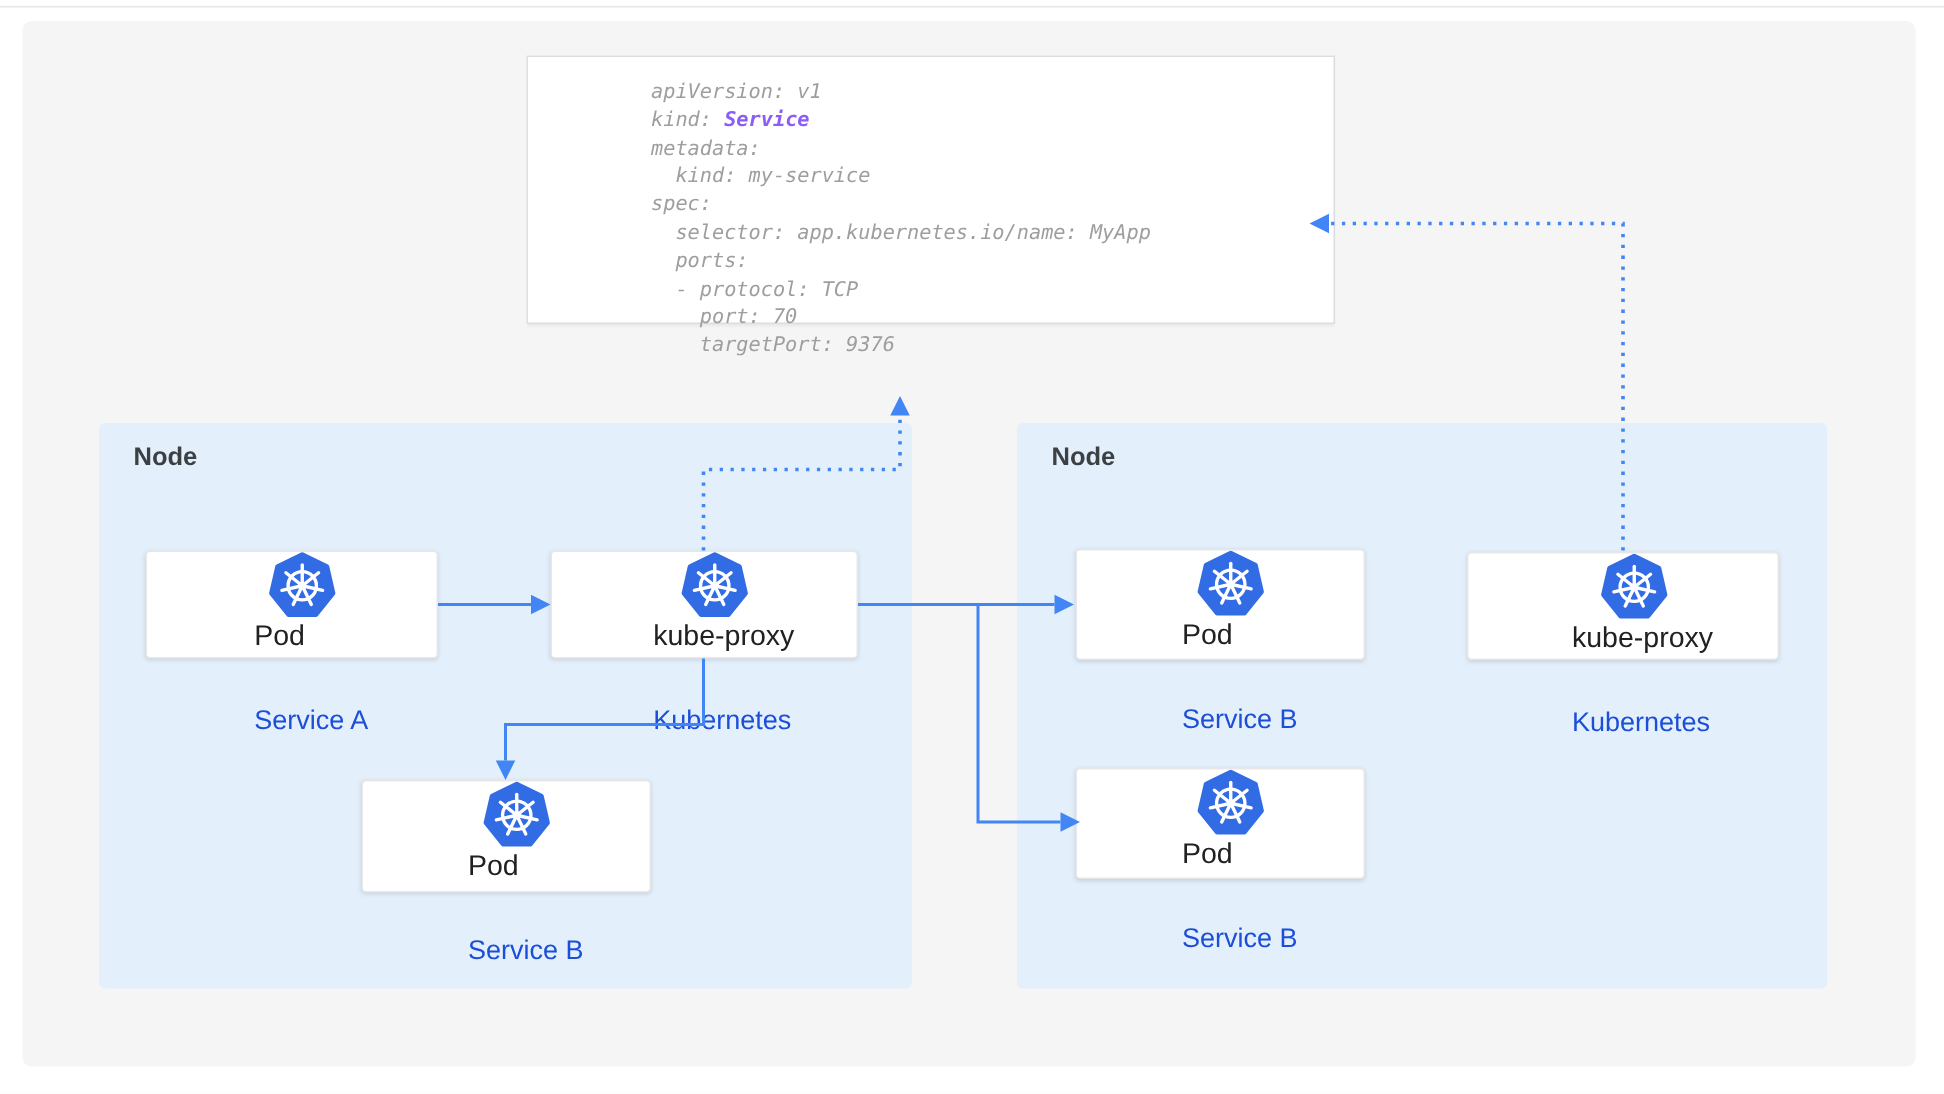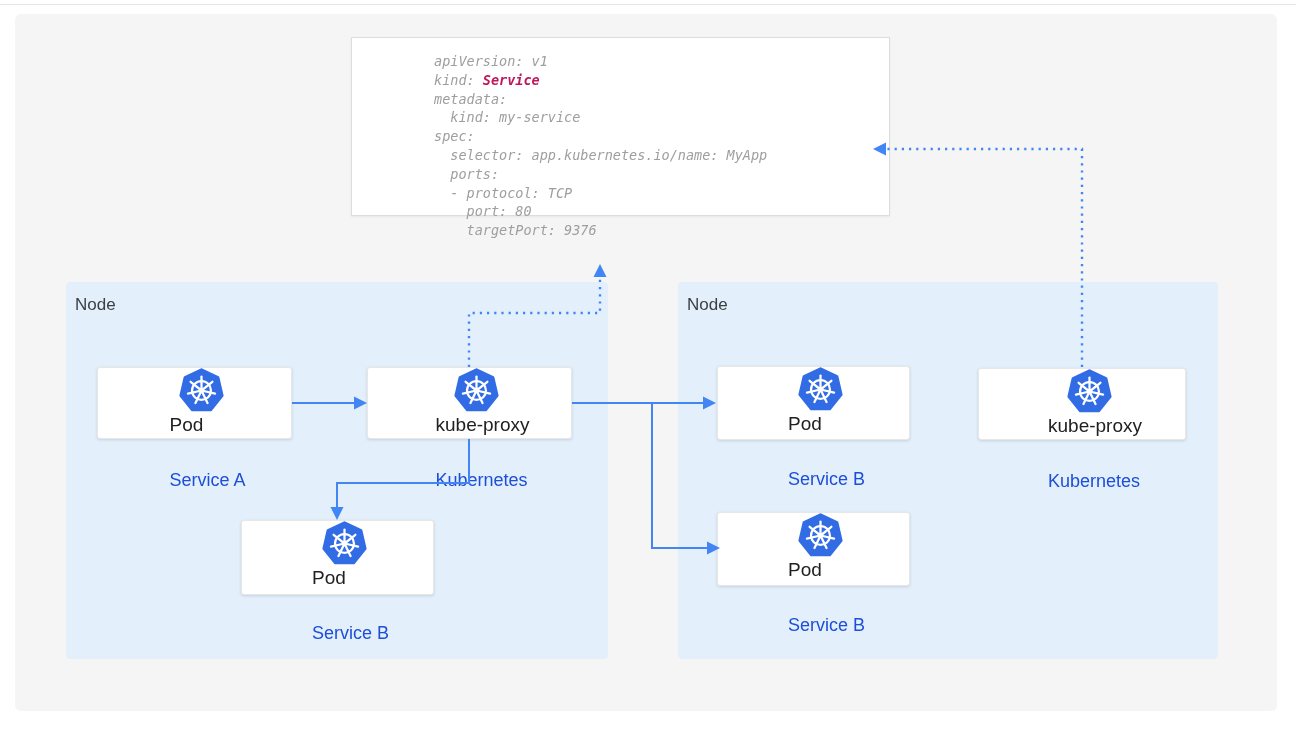--- a/index.html
+++ b/index.html
@@ -26,30 +26,30 @@
     box-shadow: 0 1px 2px rgba(0,0,0,0.06);
     margin-left: 20px;
   }
   .yaml-code {
     position: absolute; left: 82px; top: 14px;
     font-family: "DejaVu Sans Mono", monospace;
     font-style: italic; font-size: 13.5px; line-height: 18.8px;
     color: #9e9e9e;
   }
   .code-line { white-space: pre; }
-  .code-line .bold { font-weight: bold; color: #be185d; }
+  .code-line .bold { font-weight: bold; color: #8b5cf6; }
   
   .node {
     position: absolute; background: #e3f0fc; border-radius: 4px;
   }
   .node-1 { left: 66px; top: 282px; width: 542px; height: 377px; }
   .node-2 { left: 678px; top: 282px; width: 540px; height: 377px; }
   .node-label {
-    position: absolute; left: 9px; top: 13px;
-    font-size: 17px; color: #3c4043;
+    position: absolute; left: 23px; top: 13px;
+    font-size: 17px; color: #3c4043; font-weight: bold;
   }
   
   .card {
     position: absolute; background: #ffffff;
     border: 1px solid #e7e7e7; border-radius: 3px;
     box-shadow: 0 1px 3px rgba(60,64,67,0.18);
     display: flex; align-items: center; flex-direction: column;
   }
   .card .icon-wrap { margin-left: 14px; width: 45px; height: 45px; flex: none; }
   .card .txt { margin-left: 26px; }
@@ -97,21 +97,21 @@
   <div class="yaml-box">
     <div class="yaml-code" id="yaml-code">
         <div class="code-line"><span>apiVersion: v1</span></div>
         <div class="code-line"><span>kind: </span><span class="bold">Service</span></div>
         <div class="code-line"><span>metadata:</span></div>
         <div class="code-line"><span>  kind: my-service</span></div>
         <div class="code-line"><span>spec:</span></div>
         <div class="code-line"><span>  selector: app.kubernetes.io/name: MyApp</span></div>
         <div class="code-line"><span>  ports:</span></div>
         <div class="code-line"><span>  - protocol: TCP</span></div>
-        <div class="code-line"><span>    port: 80</span></div>
+        <div class="code-line"><span>    port: 70</span></div>
         <div class="code-line"><span>    targetPort: 9376</span></div>
       </div>
   </div>
 
   <div class="node node-1">
     <div class="node-label">Node</div>
   </div>
 
   <div class="node node-2">
     <div class="node-label">Node</div>

